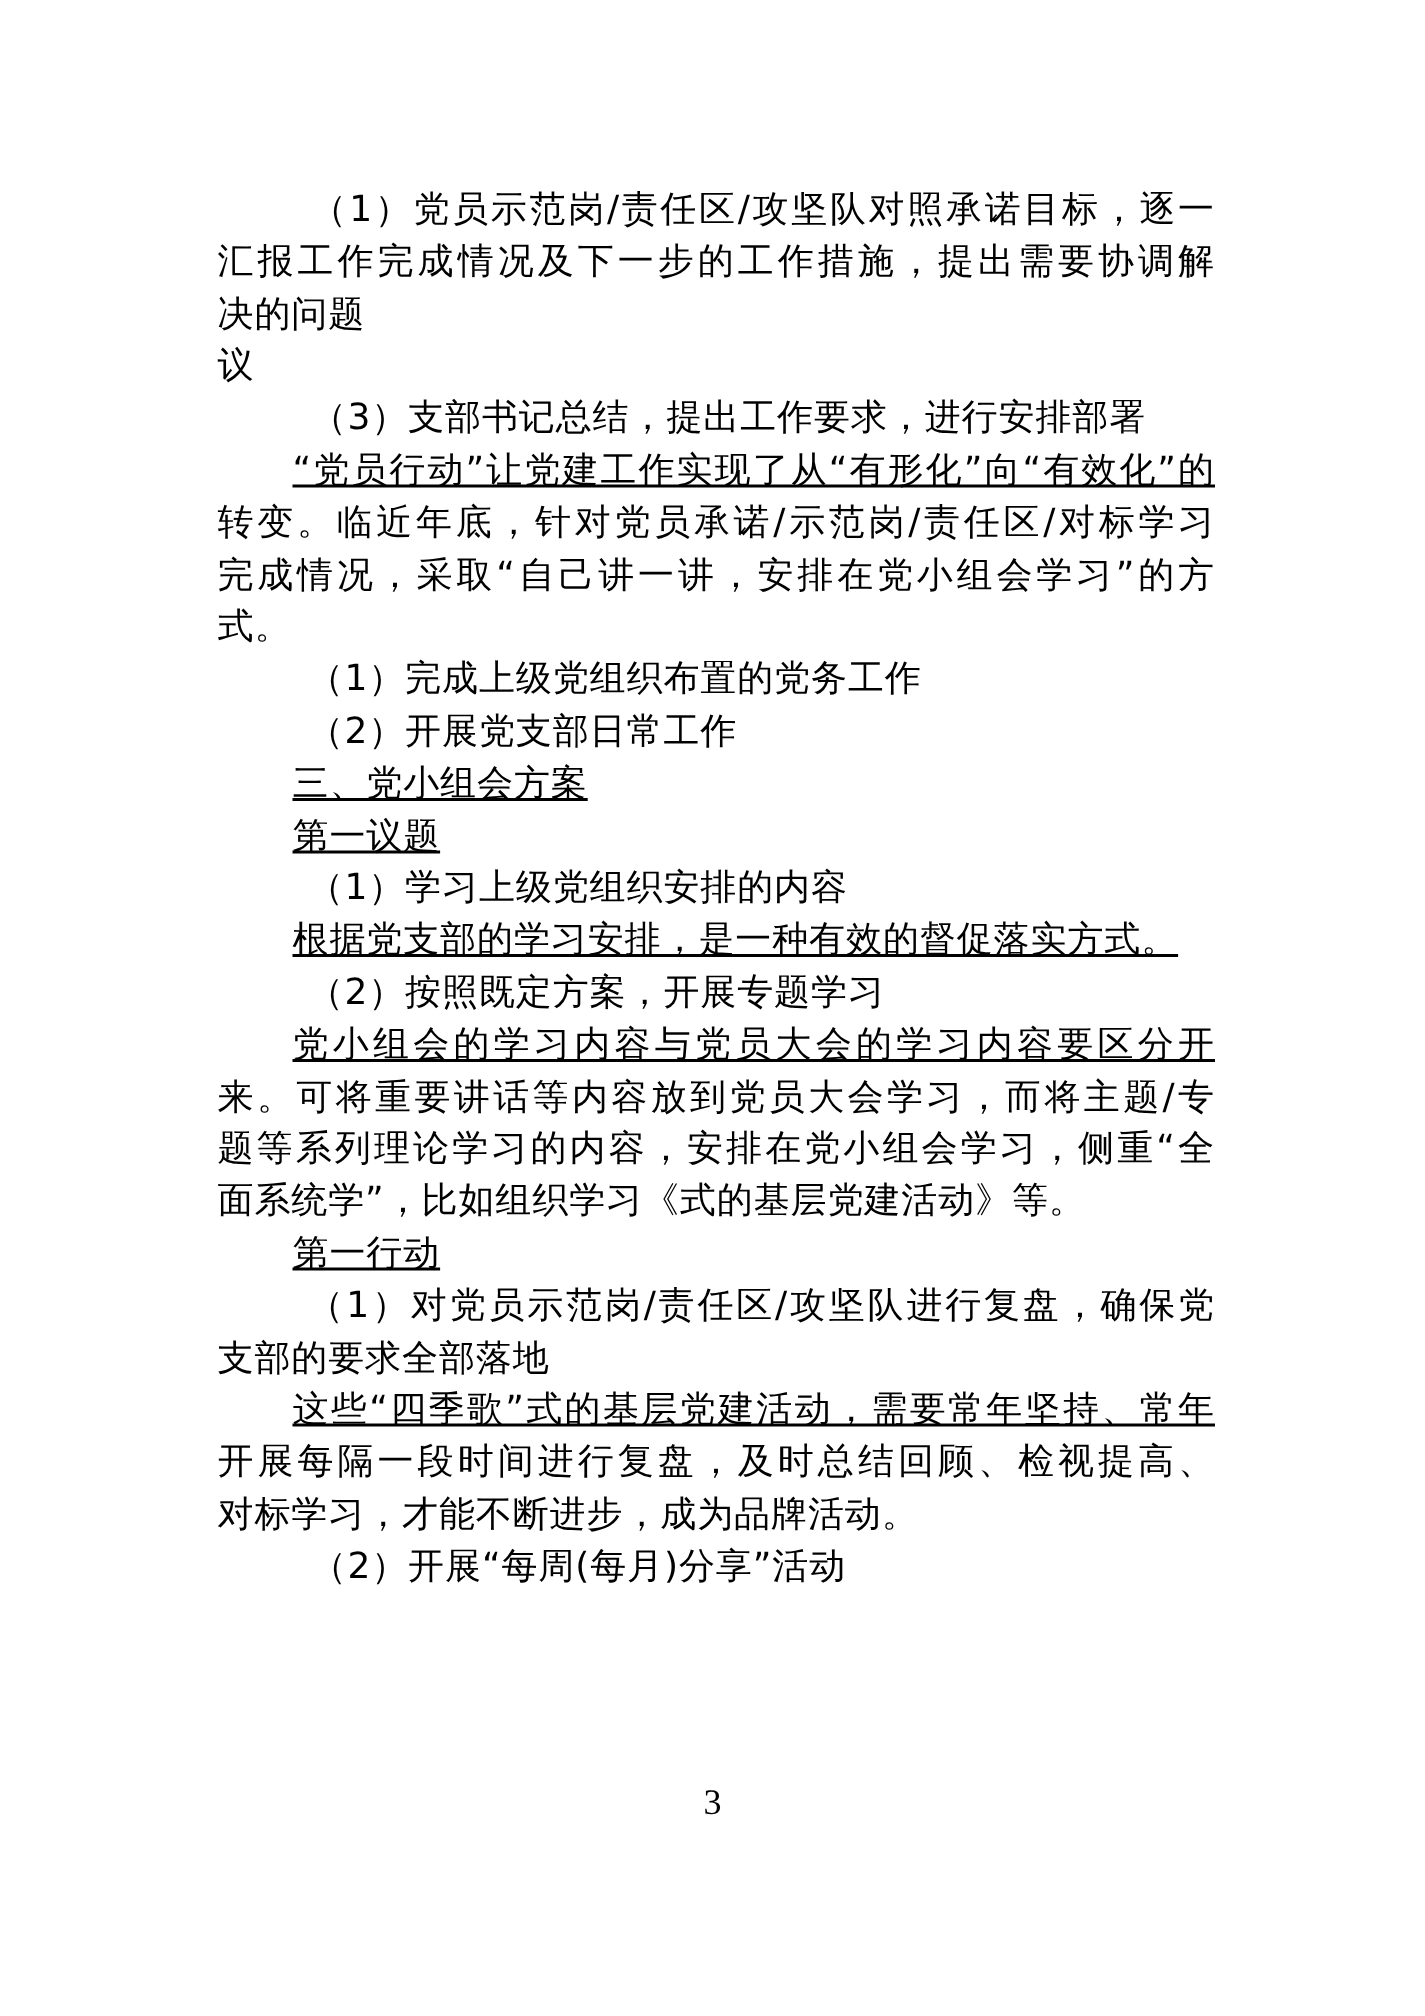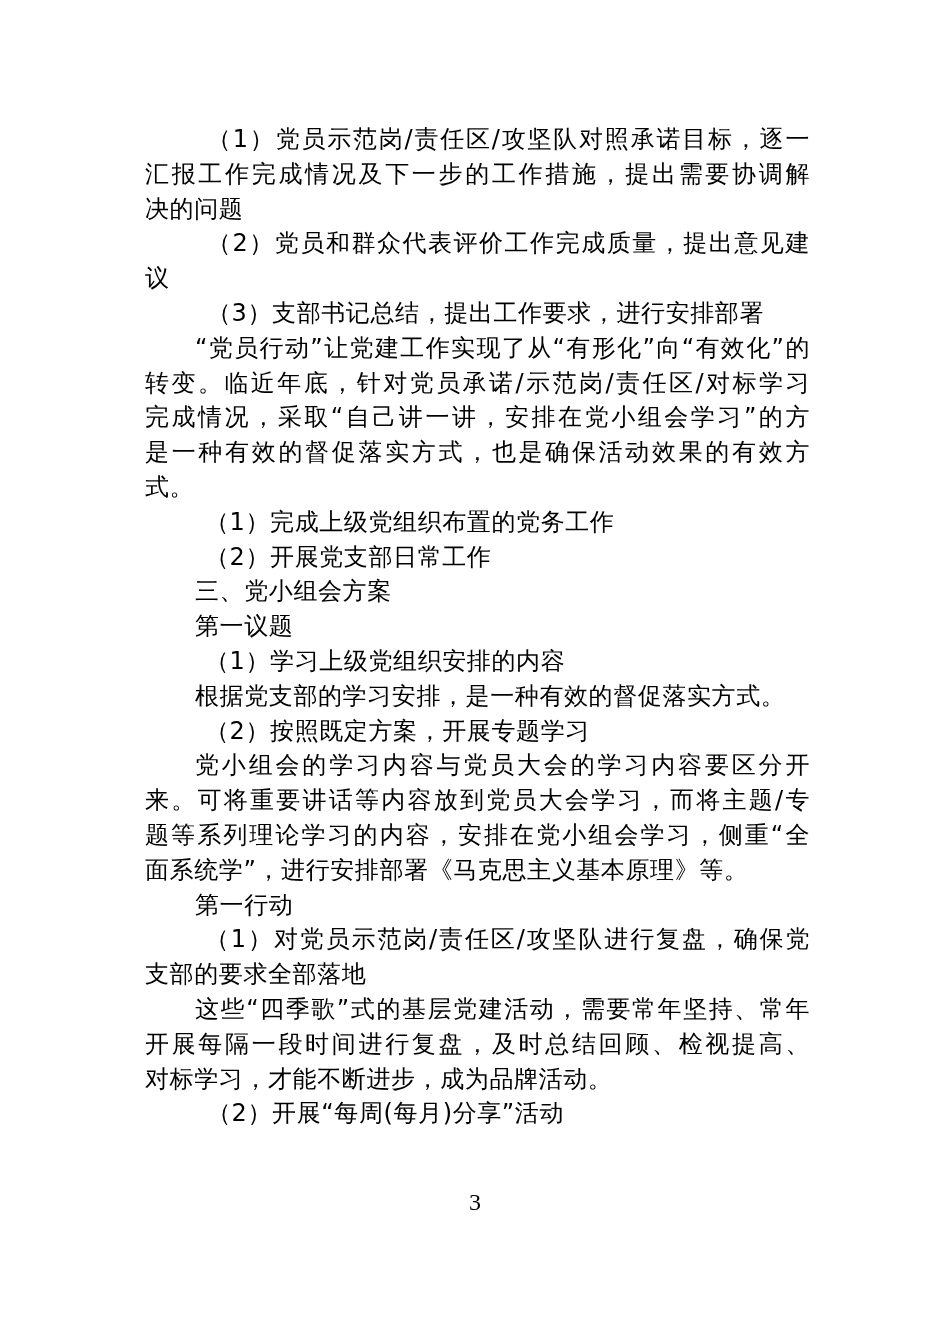--- a/index.html
+++ b/index.html
@@ -35,60 +35,58 @@
     white-space: nowrap;
     letter-spacing: 0.6px;
   }
   .line.justify {
     text-align: justify;
     text-align-last: justify;
     white-space: normal;
     overflow: hidden;
   }
   .indent-l { padding-left: 62px; }
-  .indent-m { padding-left: 50px; }
+  .indent-m { padding-left: 50px; text-decoration: underline; }
   .indent-s { padding-left: 60px; }
   .page-number {
     position: absolute;
     left: 0;
     width: 950px;
     top: 1187px;
     text-align: center;
     font-family: "Liberation Serif", "DejaVu Serif", serif;
     font-size: 24px;
     line-height: 30px;
   }
 </style>
 </head>
 <body>
 
 <div class="page">
   <div class="body-text">
     <div class="line justify indent-l">（1）党员示范岗/责任区/攻坚队对照承诺目标，逐一</div>
     <div class="line justify">汇报工作完成情况及下一步的工作措施，提出需要协调解</div>
     <div class="line">决的问题</div>
-    <div class="line justify indent-l">（2）党员和群众代表评价工作完成质量，提出意见建</div>
     <div class="line">议</div>
     <div class="line indent-l">（3）支部书记总结，提出工作要求，进行安排部署</div>
     <div class="line justify indent-m">“党员行动”让党建工作实现了从“有形化”向“有效化”的</div>
     <div class="line justify">转变。临近年底，针对党员承诺/示范岗/责任区/对标学习</div>
     <div class="line justify">完成情况，采取“自己讲一讲，安排在党小组会学习”的方式，</div>
-    <div class="line justify">是一种有效的督促落实方式，也是确保活动效果的有效方</div>
     <div class="line">式。</div>
     <div class="line indent-s">（1）完成上级党组织布置的党务工作</div>
     <div class="line indent-s">（2）开展党支部日常工作</div>
     <div class="line indent-m">三、党小组会方案</div>
     <div class="line indent-m">第一议题</div>
     <div class="line indent-s">（1）学习上级党组织安排的内容</div>
     <div class="line indent-m">根据党支部的学习安排，是一种有效的督促落实方式。</div>
     <div class="line indent-s">（2）按照既定方案，开展专题学习</div>
     <div class="line justify indent-m">党小组会的学习内容与党员大会的学习内容要区分开</div>
     <div class="line justify">来。可将重要讲话等内容放到党员大会学习，而将主题/专</div>
     <div class="line justify">题等系列理论学习的内容，安排在党小组会学习，侧重“全</div>
-    <div class="line">面系统学”，进行安排部署《马克思主义基本原理》等。</div>
+    <div class="line">面系统学”，比如组织学习《式的基层党建活动》等。</div>
     <div class="line indent-m">第一行动</div>
     <div class="line justify indent-s">（1）对党员示范岗/责任区/攻坚队进行复盘，确保党</div>
     <div class="line">支部的要求全部落地</div>
     <div class="line justify indent-m">这些“四季歌”式的基层党建活动，需要常年坚持、常年</div>
     <div class="line justify">开展每隔一段时间进行复盘，及时总结回顾、检视提高、</div>
     <div class="line">对标学习，才能不断进步，成为品牌活动。</div>
     <div class="line indent-l">（2）开展“每周(每月)分享”活动</div>
   </div>
   <div class="page-number">3</div>
 </div>

